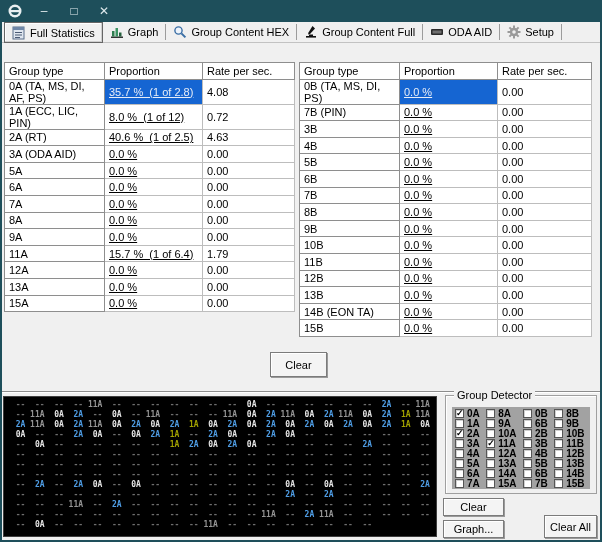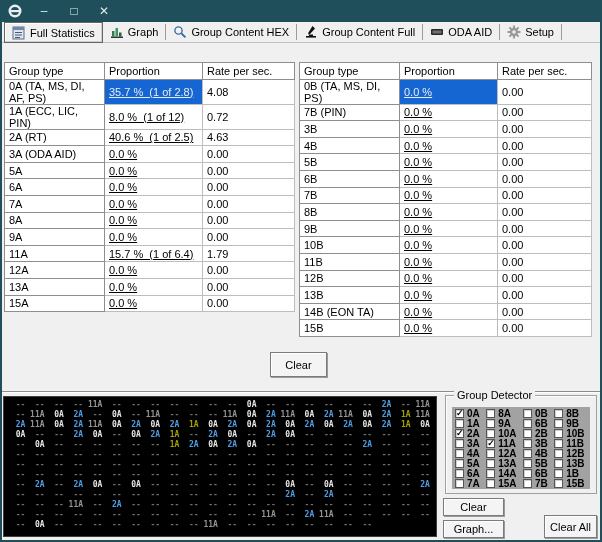--- a/index.html
+++ b/index.html
@@ -446,21 +446,21 @@
         <label class="gd-item">
           <span class="cb"><span class="mark">✓</span></span>
           <span>12B</span>
         </label>
         <label class="gd-item">
           <span class="cb"><span class="mark">✓</span></span>
           <span>13B</span>
         </label>
         <label class="gd-item">
           <span class="cb"><span class="mark">✓</span></span>
-          <span>1B</span>
+          <span>14B</span>
         </label>
         <label class="gd-item">
           <span class="cb"><span class="mark">✓</span></span>
           <span>15B</span>
         </label>
       </div>
   </div>
 
   <button class="btn" id="gd-clear">Clear</button>
   <button class="btn" id="gd-save">Graph...</button>

